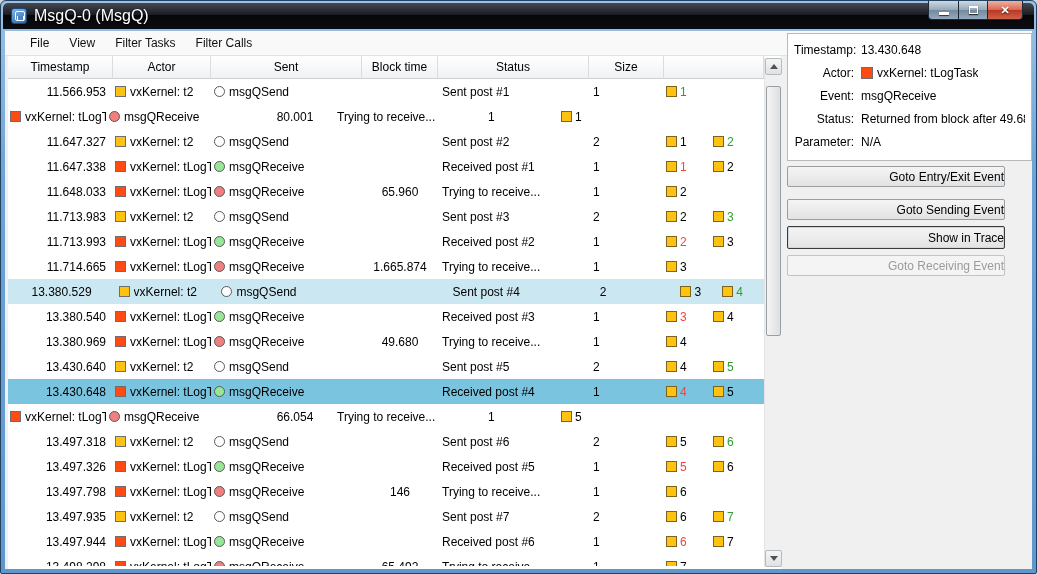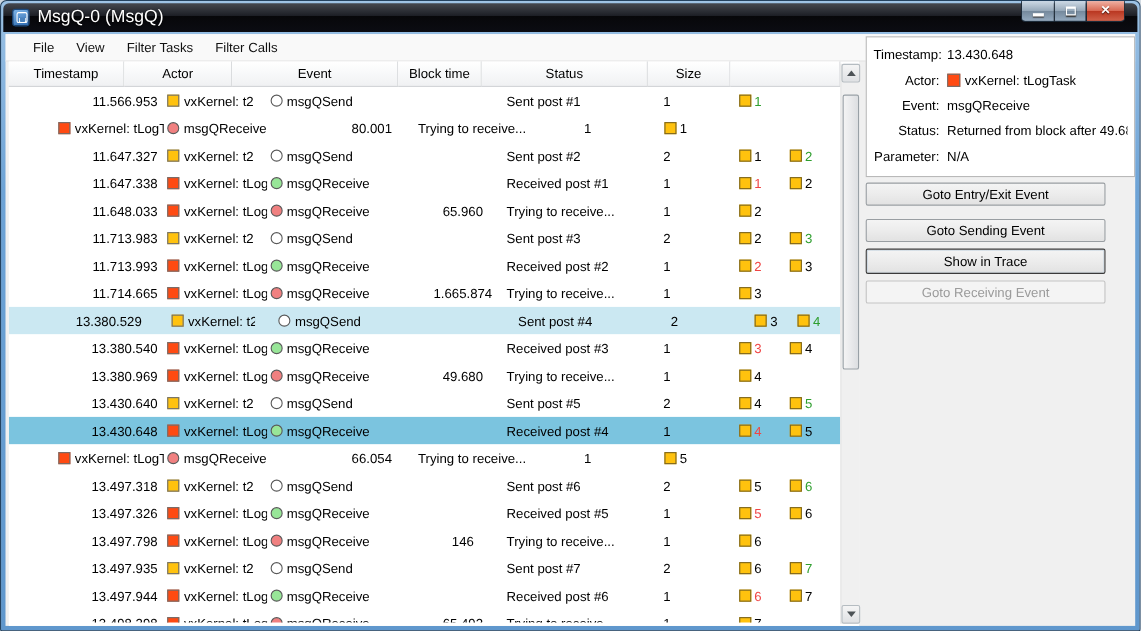--- a/index.html
+++ b/index.html
@@ -30,21 +30,21 @@
   .client{ position:absolute; left:4px; right:4px; top:30px; bottom:4px; background:#f0f0f0; overflow:hidden; }
   .menubar{ position:absolute; left:0; right:0; top:0; height:25px; background:#f9f9f9; border-bottom:1px solid #e2e2e2;
             display:flex; align-items:center; padding-left:15px; font-size:12px; color:#111; }
   .menu-item{ padding:4px 10px; }
   
   .table-area{ position:absolute; left:3px; top:25px; width:773px; bottom:0; background:#fff; }
   .thead{ display:flex; height:23px; }
   .hcell{ background:linear-gradient(180deg,#ffffff,#f8f9fa 45%,#f0f1f3); border-right:1px solid #dadcde;
           border-bottom:1px solid #cfd1d4; font-size:12px; color:#000; display:flex; align-items:center; justify-content:center; }
   .tbody{ position:absolute; left:0; top:23px; width:756px; bottom:3px; overflow:hidden; }
-  .row{ display:flex; height:25px; align-items:flex-start; font-size:12px; color:#000; background:#fff;padding-left:43px; }
+  .row{ display:flex; height:25px; align-items:flex-start; font-size:12px; color:#000; background:#fff; }
   .row.related{ background:#cbe8f2;gap:18px; }
   .row.selected{ background:#7bc4df; }
   .col0{ width:105px;} .col1{ width:98px;} .col2{ width:151px;} .col3{ width:76px;}
   .col4{ width:151px;} .col5{ width:75px;} .col6{ width:100px;}
   .cell{ height:100%; display:flex; align-items:center; overflow:hidden; white-space:nowrap; }
   .c-ts{ justify-content:flex-end; padding-right:7px; }
   .c-actor{ padding-left:2px; }
   .actor-swatch{ width:11px; height:11px; border:1px solid #6e6e6e; margin-right:4px; flex:0 0 auto; }
   .c-event{ padding-left:3px; }
   .ev-dot{ width:11px; height:11px; border:1px solid #5a5a5a; border-radius:50%; margin-right:4px; flex:0 0 auto; }
@@ -66,21 +66,21 @@
   .sthumb{ position:absolute; left:1px; width:15px; top:28px; height:250px; border:1px solid #98a0a6; border-radius:2px;
            background:linear-gradient(90deg,#f4f4f4,#e9eaec 50%,#dcdee1); }
   
   .side{ position:absolute; left:782px; top:2px; width:245px; bottom:0; font-size:12px; }
   .info-box{ width:245px; height:128px; background:#fff; border:1px solid #b9b9b9; padding-top:4px; }
   .f-row{ display:flex; align-items:center; height:23px; padding:0 6px; }
   .f-label{ width:60px; text-align:right; margin-right:7px; color:#000; flex:0 0 auto;}
   .f-value{ display:flex; align-items:center; overflow:hidden; white-space:nowrap; color:#000;}
   .f-swatch{ width:12px; height:12px; border:1px solid #6e6e6e; margin-right:4px; flex:0 0 auto;}
   .side-btn{ display:block; width:218px; height:21px; margin-top:6px; font-family:"Liberation Sans",sans-serif; font-size:12px; color:#000;
-             background:linear-gradient(180deg,#f4f4f4,#ececec 50%,#e2e2e2); border:1px solid #999ea2; border-radius:2px; }
+             background:linear-gradient(180deg,#f4f4f4,#ececec 50%,#e2e2e2); border:1px solid #999ea2; border-radius:2px;text-align:right; }
   .side-btn.first{ margin-top:5px; }
   .side-btn.default{ height:23px; border:1px solid #3a3a3a; box-shadow:inset 0 0 0 1px #cdd9e2; }
   .side-btn.gap{ margin-top:12px; }
   .side-btn.disabled{ background:#f4f4f4; color:#9b9b9b; border-color:#c3c3c3; }
 </style>
 </head>
 <body>
 
 <div class="window">
   <div class="titlebar">
@@ -104,21 +104,21 @@
       <span class="menu-item">File</span>
       <span class="menu-item">View</span>
       <span class="menu-item">Filter Tasks</span>
       <span class="menu-item">Filter Calls</span>
     </div>
 
     <div class="table-area">
       <div class="thead">
           <div class="hcell col0">Timestamp</div>
           <div class="hcell col1">Actor</div>
-          <div class="hcell col2">Event</div>
+          <div class="hcell col2">Sent</div>
           <div class="hcell col3">Block time</div>
           <div class="hcell col4">Status</div>
           <div class="hcell col5">Size</div>
           <div class="hcell col6"></div>
         </div>
       <div class="tbody">
           <div class="row">
             <div class="cell col0 c-ts">11.566.953</div>
             <div class="cell col1 c-actor">
               <div class="actor-swatch" style="background: rgb(255, 194, 14);"></div>

